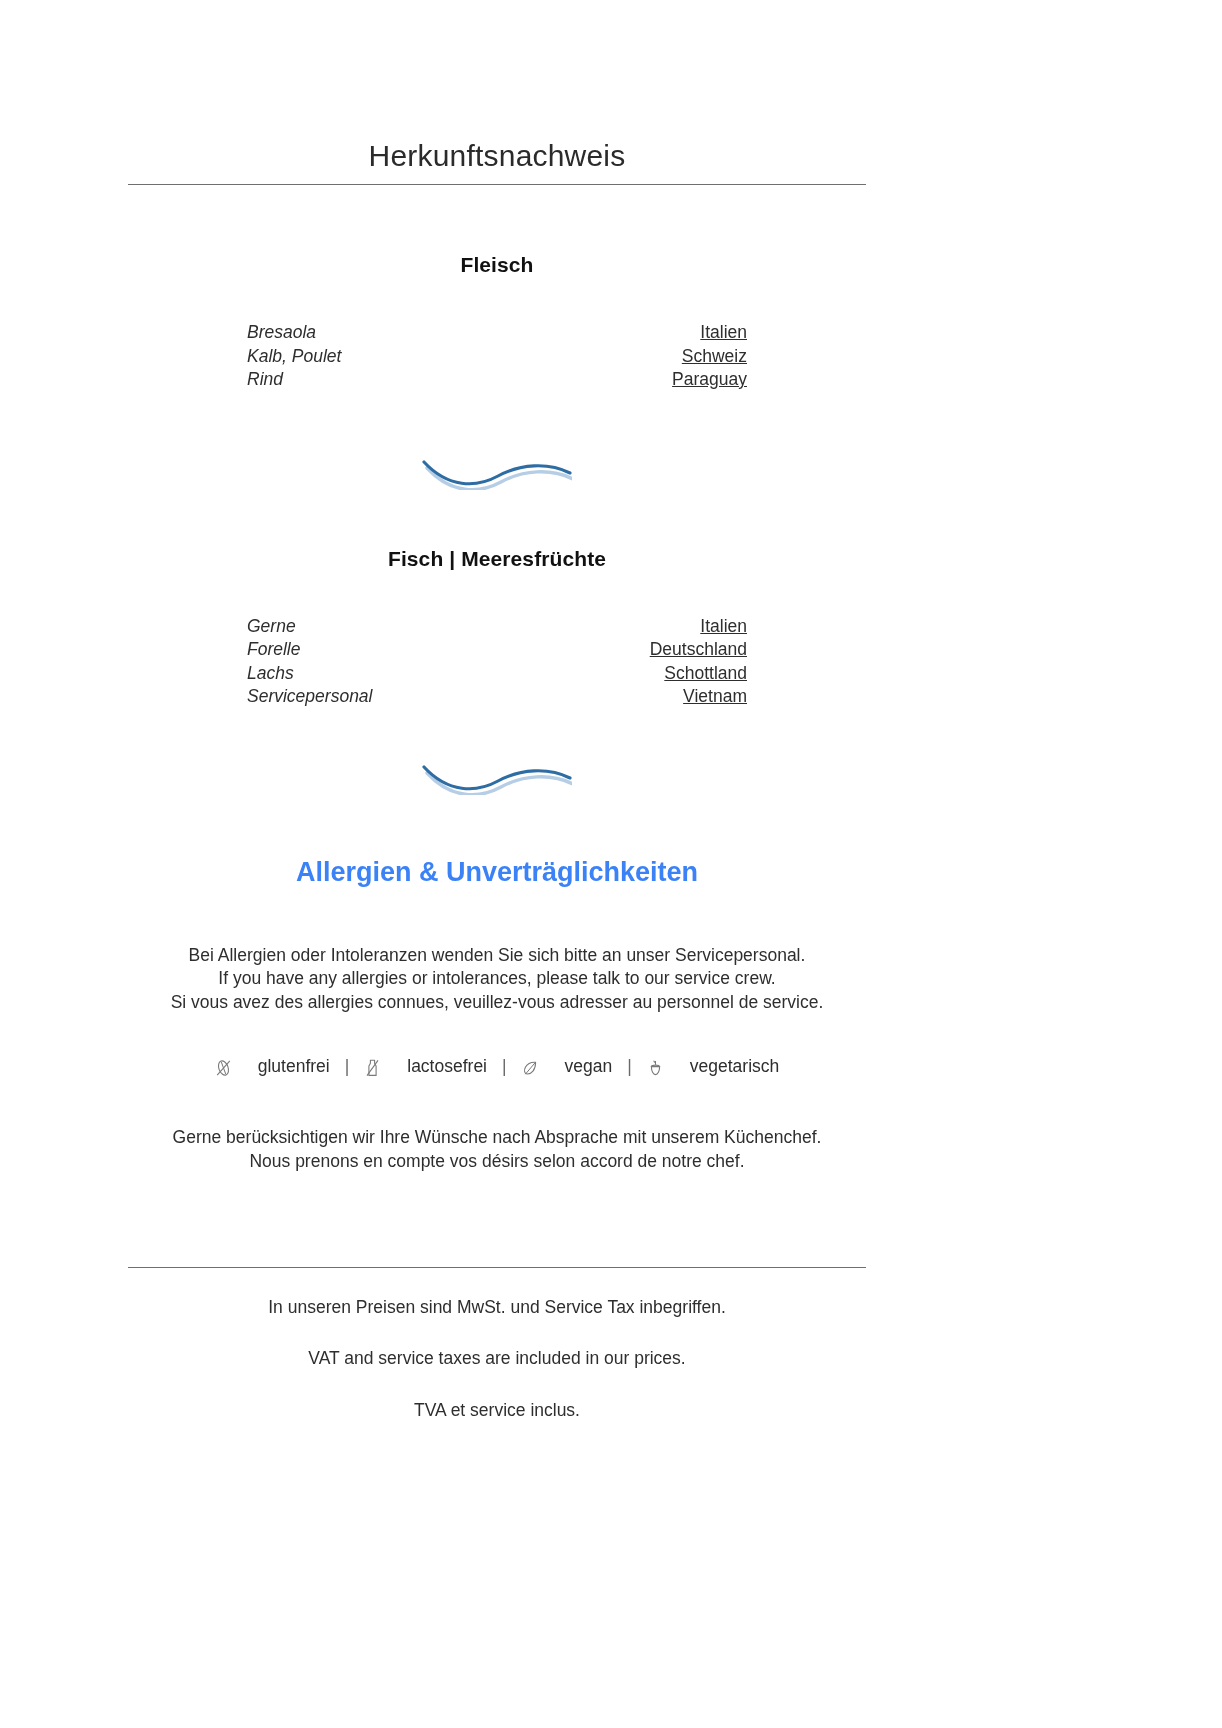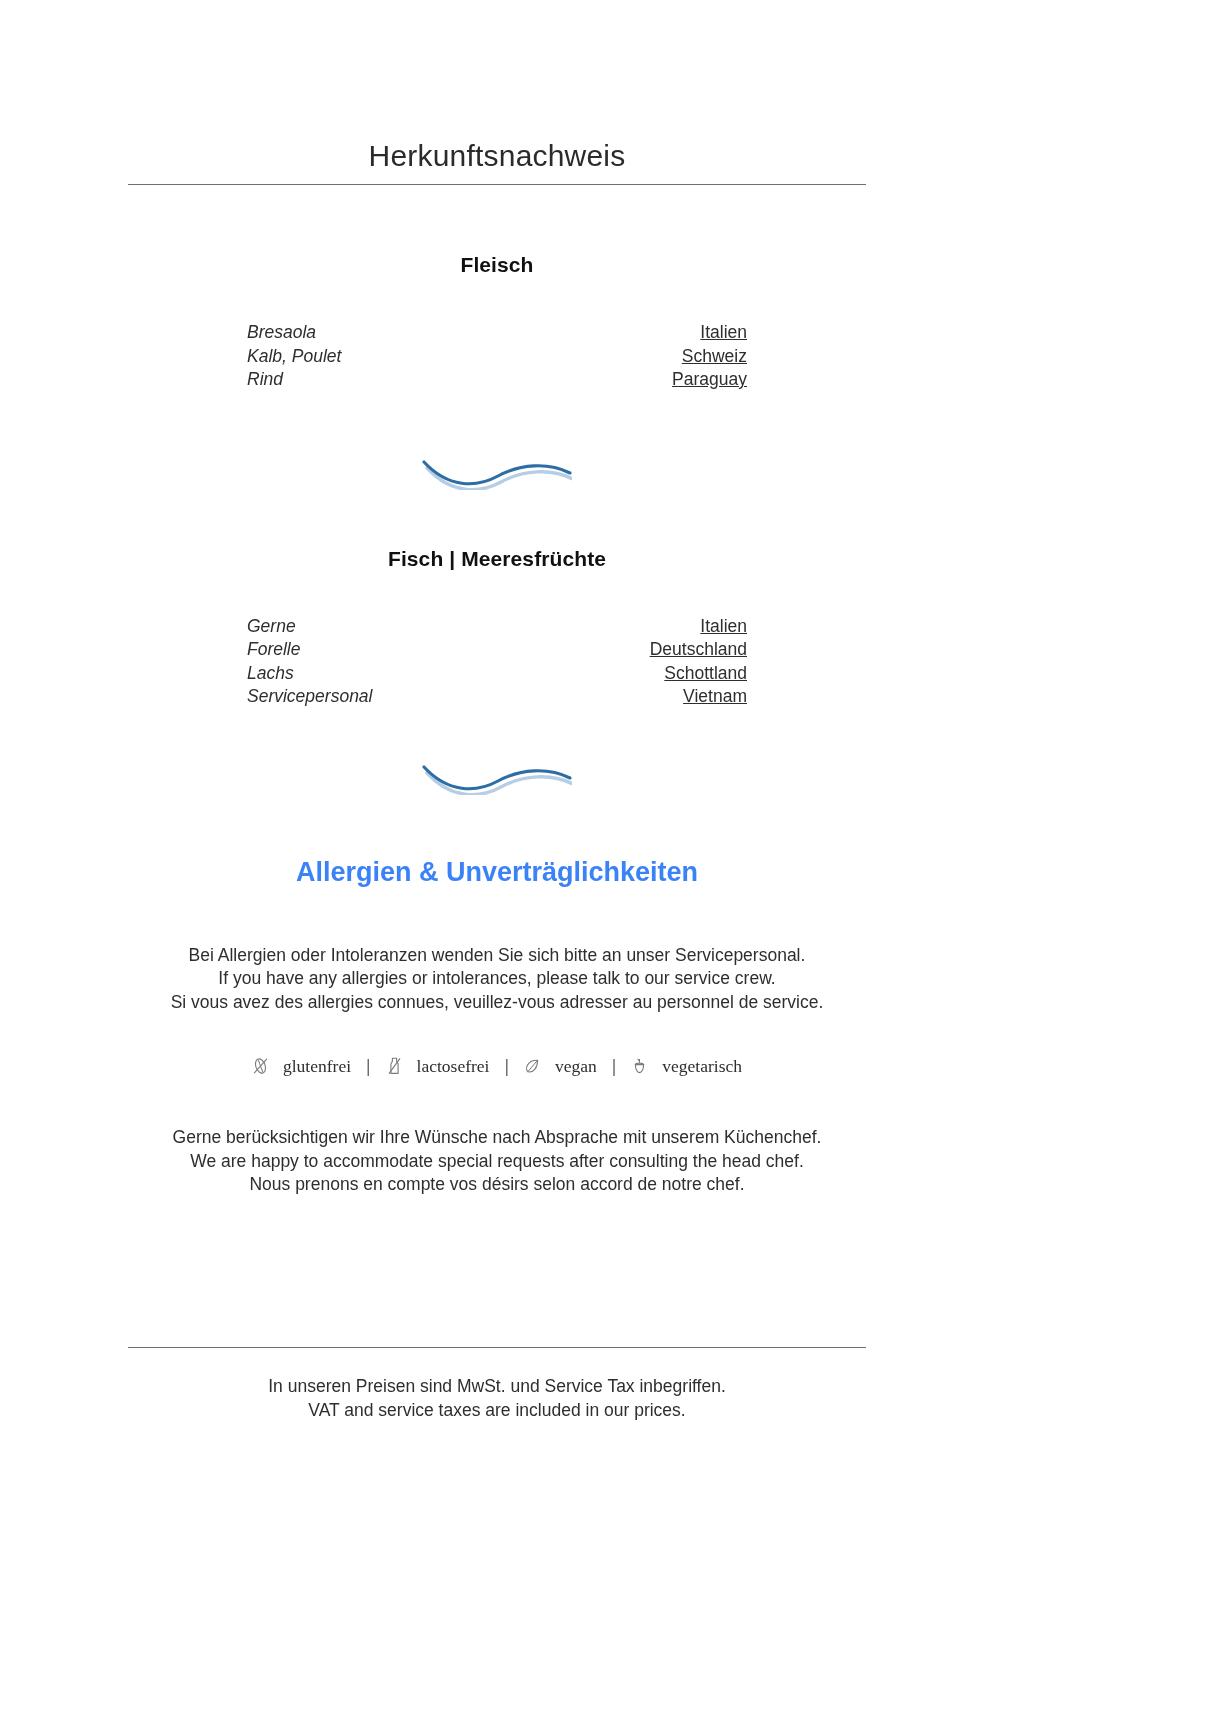--- a/index.html
+++ b/index.html
@@ -105,24 +105,23 @@
     font-size: 17.5px;
     line-height: 24px;
     color: #2e2e2e;
     display: flex;
     justify-content: center;
     align-items: center;
     gap: 0;
   }
   .diet-item {
     display: inline-flex;
-    align-items: center;
-    gap: 14px;
+    align-items: flex-end;
+    gap: 26px;
     white-space: nowrap;
-    font-family: Liberation Serif, serif;
   }
   .diet-sep {
     color: #6a6a6a;
     padding: 0 15px;
   }
   .diet-icon {
     display: inline-block;
     width: 17px;
     height: 20px;
     line-height: 0;
@@ -144,21 +143,21 @@
     width: 100%;
     margin-bottom: 27px;
   }
   .footer-text {
     margin: 0;
     font-size: 17.5px;
     line-height: 23.5px;
     color: #2e2e2e;
     text-align: center;
   }
-  .footer-text .line { display: block; }
+  .footer-text .line { display: block; margin-top: 28px; }
 </style>
 </head>
 <body>
 
 <div class="page">
 
   <div class="doc-header">
     <h1 class="doc-title">Herkunftsnachweis</h1>
     <div class="title-rule"></div>
   </div>
@@ -278,26 +277,26 @@
             <path d="M8.5,5.4 C7.0,4.6 6.2,3.4 6.4,2.4 C7.6,2.6 8.4,3.8 8.5,5.4 Z" fill="#7a7a7a"></path>
           </svg>
         </span>
         <span>vegetarisch</span>
       </span>
 
     </div>
 
     <p class="para requests-para">
       <span class="line">Gerne berücksichtigen wir Ihre Wünsche nach Absprache mit unserem Küchenchef.</span>
-      <span class="line">We are happy to accommodate special requests after consulting the head chef.</span>
       <span class="line">Nous prenons en compte vos désirs selon accord de notre chef.</span>
     </p>
   </div>
 
   <div class="footer">
     <div class="footer-rule"></div>
     <p class="footer-text">
       <span class="line">In unseren Preisen sind MwSt. und Service Tax inbegriffen.</span>
       <span class="line">VAT and service taxes are included in our prices.</span>
+      <span class="line">TVA et service inclus.</span>
     </p>
   </div>
 
 </div>
 
 </body></html>

